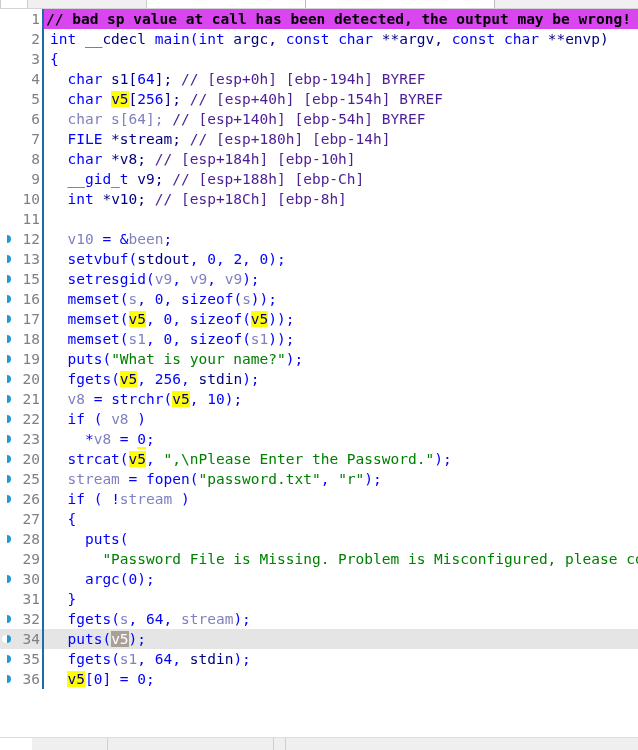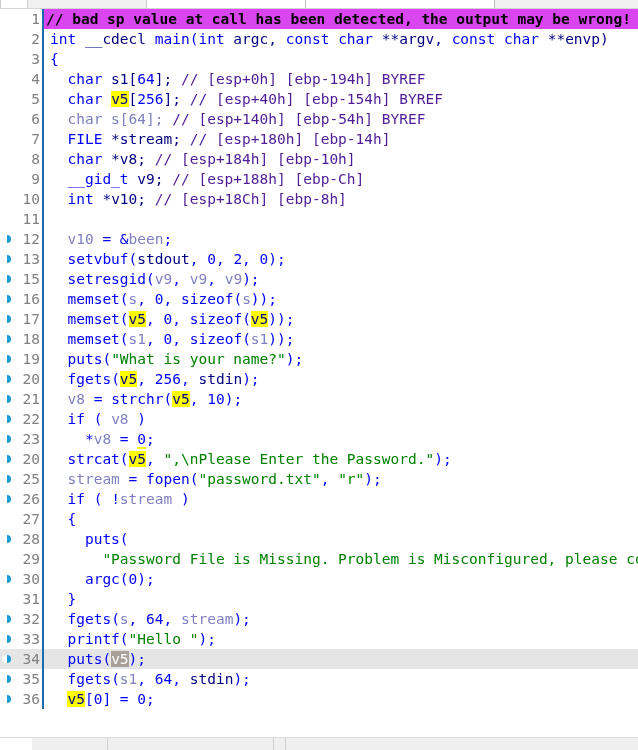--- a/index.html
+++ b/index.html
@@ -207,21 +207,20 @@
         <div class="code-line"><div class="gutter-dot on"></div><div class="lineno">23</div><div class="sep"></div><div class="code-text"><span class="t-punc">    *</span><span class="t-var">v8</span><span class="t-punc"> = </span><span class="t-num underline-y">0</span><span class="t-punc">;</span></div></div>
         <div class="code-line"><div class="gutter-dot on"></div><div class="lineno">20</div><div class="sep"></div><div class="code-text"><span class="t-plain">  </span><span class="t-fn">strcat</span><span class="t-punc">(</span><span class="hl-yellow">v5</span><span class="t-punc">, </span><span class="t-str">",\nPlease Enter the Password."</span><span class="t-punc">);</span></div></div>
         <div class="code-line"><div class="gutter-dot on"></div><div class="lineno">25</div><div class="sep"></div><div class="code-text"><span class="t-plain">  </span><span class="t-var">stream</span><span class="t-punc"> = </span><span class="t-fn">fopen</span><span class="t-punc">(</span><span class="t-str">"password.txt"</span><span class="t-punc">, </span><span class="t-str">"r"</span><span class="t-punc">);</span></div></div>
         <div class="code-line"><div class="gutter-dot on"></div><div class="lineno">26</div><div class="sep"></div><div class="code-text"><span class="t-plain">  </span><span class="t-kw">if</span><span class="t-punc"> ( !</span><span class="t-var">stream</span><span class="t-punc"> )</span></div></div>
         <div class="code-line"><div class="gutter-dot"></div><div class="lineno">27</div><div class="sep"></div><div class="code-text"><span class="t-punc">  {</span></div></div>
         <div class="code-line"><div class="gutter-dot on"></div><div class="lineno">28</div><div class="sep"></div><div class="code-text"><span class="t-plain">    </span><span class="t-fn">puts</span><span class="t-punc">(</span></div></div>
         <div class="code-line"><div class="gutter-dot"></div><div class="lineno">29</div><div class="sep"></div><div class="code-text"><span class="t-plain">      </span><span class="t-str">"Password File is Missing. Problem is Misconfigured, please co</span></div></div>
         <div class="code-line"><div class="gutter-dot on"></div><div class="lineno">30</div><div class="sep"></div><div class="code-text"><span class="t-plain">    </span><span class="t-fn">argc</span><span class="t-punc">(</span><span class="t-num">0</span><span class="t-punc">);</span></div></div>
         <div class="code-line"><div class="gutter-dot"></div><div class="lineno">31</div><div class="sep"></div><div class="code-text"><span class="t-punc">  }</span></div></div>
         <div class="code-line"><div class="gutter-dot on"></div><div class="lineno">32</div><div class="sep"></div><div class="code-text"><span class="t-plain">  </span><span class="t-fn">fgets</span><span class="t-punc">(</span><span class="t-var">s</span><span class="t-punc">, </span><span class="t-num">64</span><span class="t-punc">, </span><span class="t-var">stream</span><span class="t-punc">);</span></div></div>
-        <div class="code-line"><div class="gutter-dot on"></div><div class="lineno">33</div><div class="sep"></div><div class="code-text"><span class="t-plain">  </span><span class="t-fn">printf</span><span class="t-punc">(</span><span class="t-str">"Hello "</span><span class="t-punc">);</span></div></div>
         <div class="code-line current"><div class="gutter-dot on"></div><div class="lineno">34</div><div class="sep"></div><div class="code-text"><span class="t-plain">  </span><span class="t-fn">puts</span><span class="t-punc">(</span><span class="hl-gray">v5</span><span class="t-punc">);</span></div></div>
         <div class="code-line"><div class="gutter-dot on"></div><div class="lineno">35</div><div class="sep"></div><div class="code-text"><span class="t-plain">  </span><span class="t-fn">fgets</span><span class="t-punc">(</span><span class="t-var">s1</span><span class="t-punc">, </span><span class="t-num">64</span><span class="t-punc">, </span><span class="t-plain">stdin</span><span class="t-punc">);</span></div></div>
         <div class="code-line"><div class="gutter-dot on"></div><div class="lineno">36</div><div class="sep"></div><div class="code-text"><span class="t-plain">  </span><span class="hl-yellow">v5</span><span class="t-punc">[</span><span class="t-num">0</span><span class="t-punc">] = </span><span class="t-num">0</span><span class="t-punc">;</span></div></div>
       </div>
   </div>
 
   <div class="statusbar">
     <div class="sb-gutterfill"></div>
     <div class="sb-seg s1"></div>
     <div class="sb-seg s2"></div>

